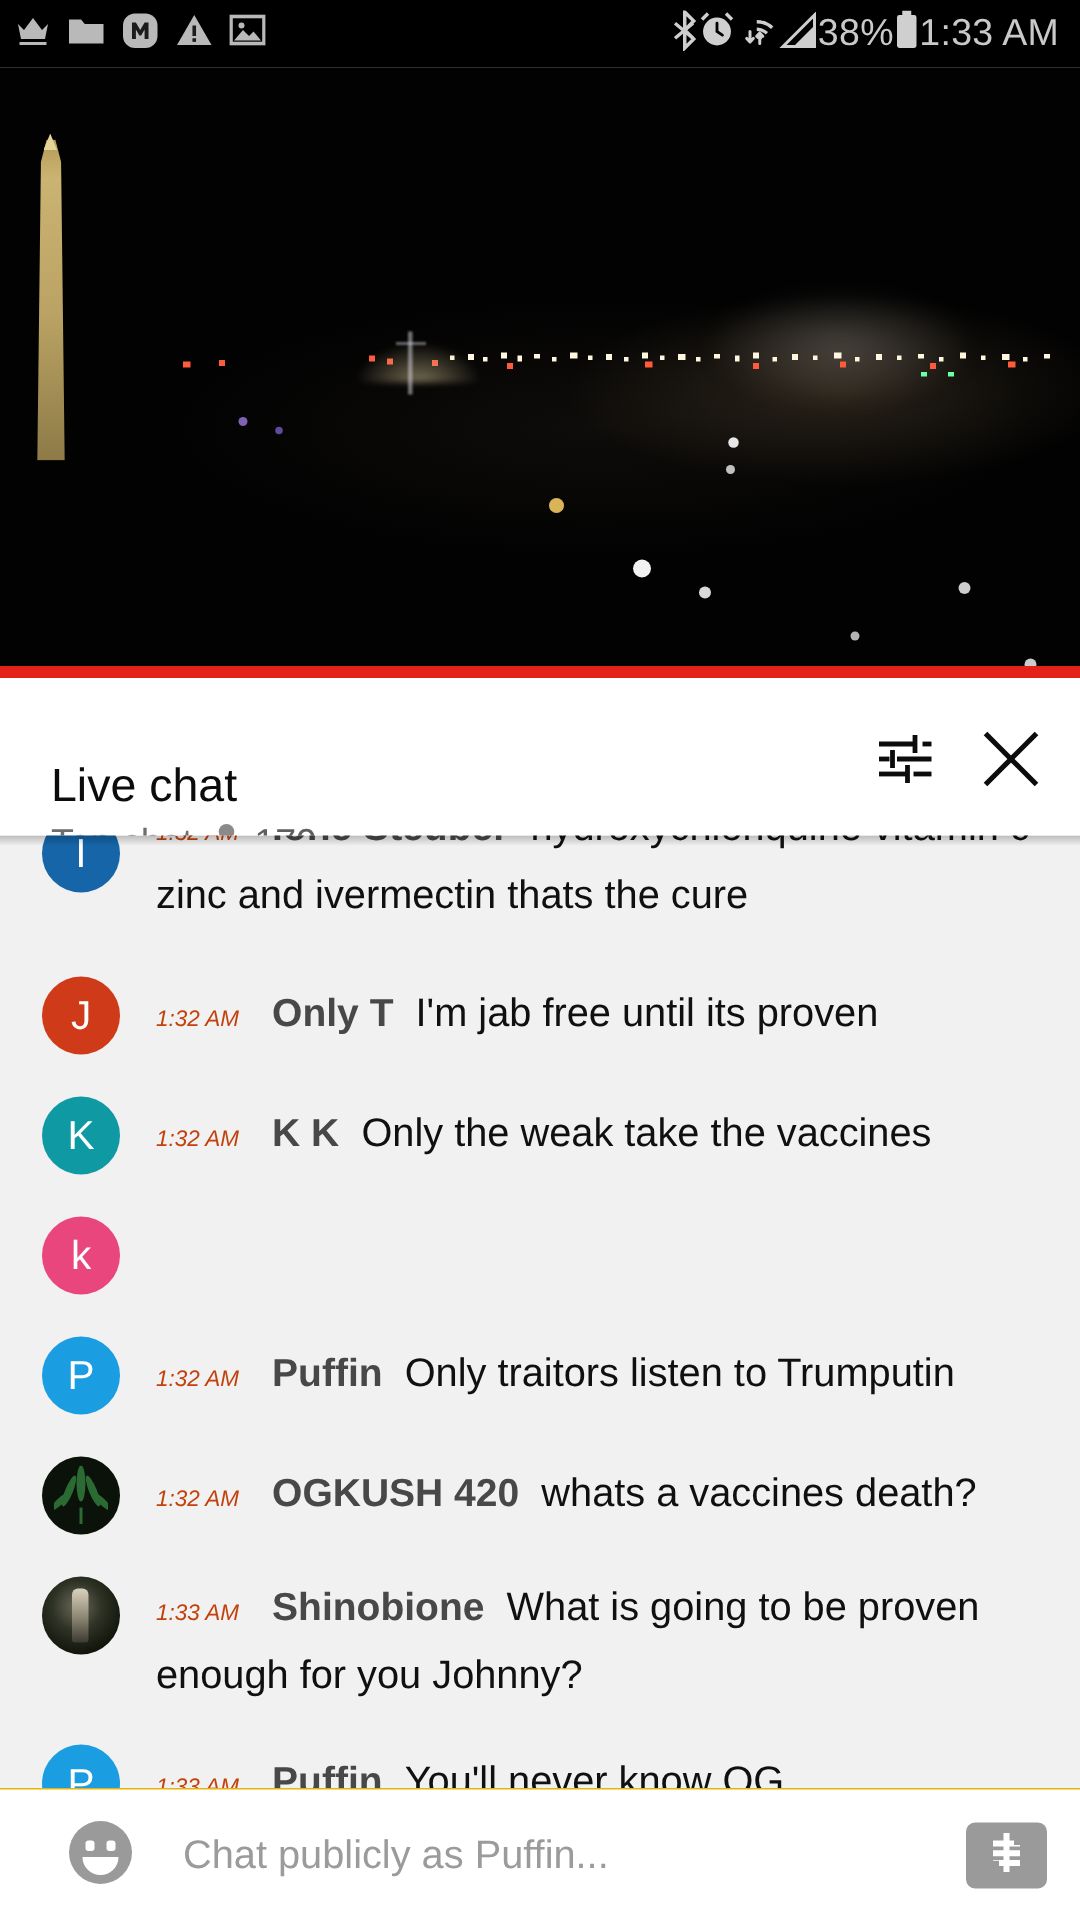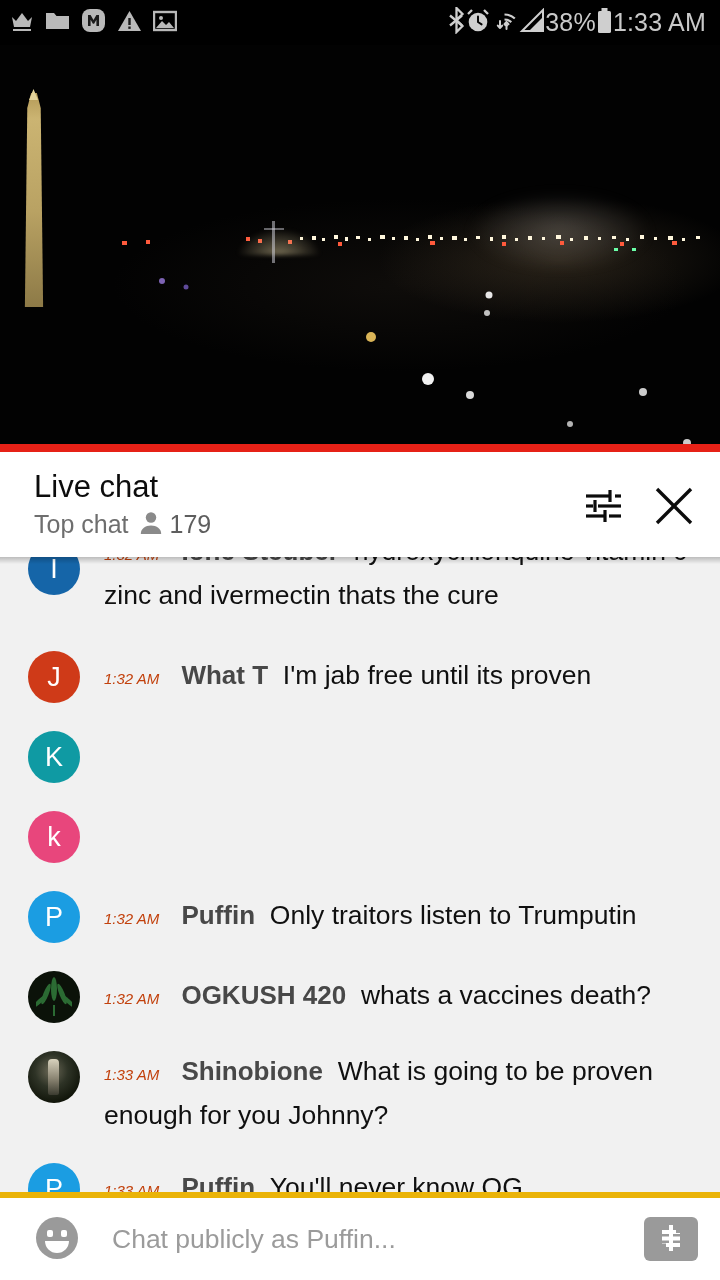--- a/index.html
+++ b/index.html
@@ -73,21 +73,21 @@
     position:absolute; left:0; bottom:0; width:720px; height:8px;
     background:#e62117;
   }
 
   
   .chat-header{
     height:105px; width:720px; background:#fff;
     padding:18px 22px 0 34px;
     display:flex; align-items:flex-start; justify-content:space-between;
   }
-  .ch-titles{ display:flex; flex-direction:column; gap:6px; }
+  .ch-titles{ display:flex; flex-direction:column; gap:6px;margin-top:37px; }
   .ch-title{ font-size:31px; color:#0c0c0c; line-height:1.1; }
   .ch-sub{ display:flex; align-items:center; gap:10px; }
   .ch-subtext{ font-size:25px; color:#6e6e6e; }
   .ch-viewers{ display:flex; align-items:center; gap:7px; }
   .ch-count{ font-size:25px; color:#5e5e5e; }
   .ch-actions{ display:flex; align-items:center; gap:26px; padding-top:12px; }
   .ch-btn{ background:none; border:none; cursor:pointer; display:flex; align-items:center; justify-content:center; }
 
   
   .chat-list{
@@ -127,23 +127,23 @@
   }
   .av-photo .fig{
     position:absolute; left:20px; top:8px; width:11px; height:36px;
     background:linear-gradient(180deg,#d8d2bd,#8a8472 55%,#3b3b30);
     border-radius:4px 4px 2px 2px;
   }
 
   
   .input-bar{
     width:720px; height:88px; background:#fff;
-    border-top:6px solid #eab308;
+    border-top:1px solid #eab308;
     display:flex; align-items:center;
-    padding:0 22px 0 30px; gap:0;
+    padding:0 22px 0 40px; gap:0;
   }
   .emoji-btn{
     width:54px; height:54px; flex:0 0 54px;
     display:flex; align-items:center; justify-content:center;
     background:none; border:none; cursor:pointer;
   }
   .chat-input{
     flex:1; border:none; outline:none; background:transparent;
     font-family:"Liberation Sans", sans-serif;
     font-size:26.5px; color:#3c3c3c;
@@ -376,28 +376,33 @@
       </div>
     </div>
   </div>
 
   <div class="msg msg-row" style="height:80px;">
     <div class="avatar" style="background:#cf3a18;">
       <span>J</span>
     </div>
     <div class="msg-body">
       <span class="ts">1:32 AM</span>
-      &nbsp;&nbsp;<span class="author">What T</span>
+      &nbsp;&nbsp;<span class="author">Only T</span>
       &nbsp;<span class="body-text">I'm jab free until its proven</span>
     </div>
   </div>
 
   <div class="msg msg-row" style="height:80px;">
     <div class="avatar" style="background:#0f9aa3;">
       <span>K</span>
+    </div>
+    <div class="msg-body">
+      <span class="ts">1:32 AM</span>
+      &nbsp;&nbsp;<span class="author">K K</span>
+      &nbsp;<span class="body-text">Only the weak take the vaccines</span>
     </div>
   </div>
 
   <div class="msg msg-row" style="height:80px;">
     <div class="avatar" style="background:#e8467c;">
       <span>k</span>
     </div>
   </div>
 
   <div class="msg msg-row" style="height:80px;">

